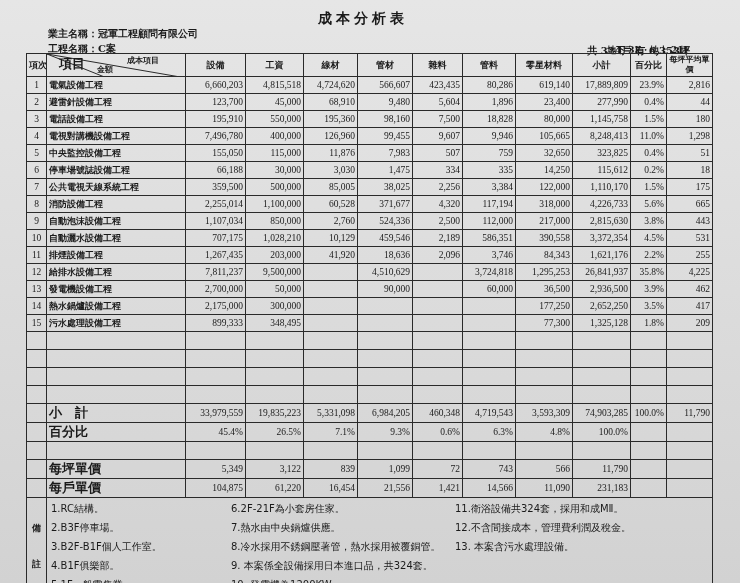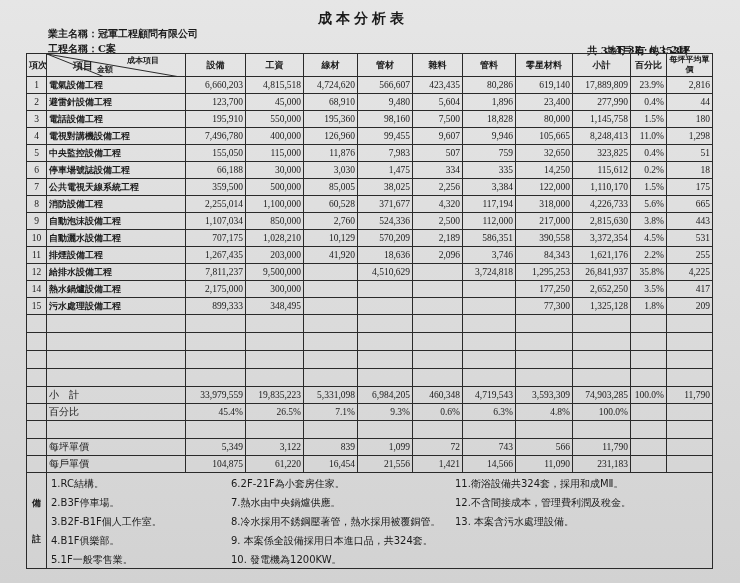--- a/index.html
+++ b/index.html
@@ -26,26 +26,26 @@
     font-family:"Liberation Serif","DejaVu Serif",serif;
   }
   td, th {
     border:1.3px solid #2a2a2a; padding:0 2px; height:16px;
     font-size:9.5px; white-space:nowrap; overflow:hidden;
   }
   th { font-size:9px; font-weight:bold; text-align:center; height:22px; }
   td.num { text-align:right; }
   td.idx { text-align:center; }
   td.name { text-align:left; font-weight:bold; font-size:9px; font-family:"DejaVu Sans","Liberation Sans",sans-serif; }
-  td.sumlabel { font-weight:normal; font-size:10px; font-family:"DejaVu Sans","Liberation Sans",sans-serif; }
+  td.sumlabel { font-weight:bold; font-size:13px; font-family:"DejaVu Sans","Liberation Sans",sans-serif; }
   tr.blank td { height:17px; }
   .diag-cell { position:relative; padding:0; }
   .diag-cell svg { position:absolute; left:0; top:0; }
   .diag-top { position:absolute; right:26px; top:1px; font-size:8px; font-weight:bold; }
-  .diag-left { position:absolute; left:26px; bottom:3px; font-size:10px; font-weight:bold; }
+  .diag-left { position:absolute; left:12px; bottom:3px; font-size:13px; font-weight:bold; }
   .diag-mid { position:absolute; left:50px; bottom:1px; font-size:8px; font-weight:bold; }
   td.notes-label { text-align:center; font-weight:bold; font-size:9px; vertical-align:middle; line-height:36px; }
   td.notes { vertical-align:top; padding:2px 4px; font-size:9px; font-family:"DejaVu Sans","Liberation Sans",sans-serif; }
   .note-col { position:absolute; }
   .note { height:19px; line-height:19px; white-space:nowrap; font-size:10px; }
   .twoline { line-height:10px; white-space:normal; font-size:8px;margin-left:24px; }
 </style>
 </head>
 <body>
 
@@ -227,21 +227,21 @@
           <td class="num">2,815,630</td>
           <td class="num">3.8%</td>
           <td class="num">443</td>
         </tr>
         <tr>
           <td class="idx">10</td>
           <td class="name">自動灑水設備工程</td>
           <td class="num">707,175</td>
           <td class="num">1,028,210</td>
           <td class="num">10,129</td>
-          <td class="num">570,209</td>
+          <td class="num">459,546</td>
           <td class="num">2,189</td>
           <td class="num">586,351</td>
           <td class="num">390,558</td>
           <td class="num">3,372,354</td>
           <td class="num">4.5%</td>
           <td class="num">531</td>
         </tr>
         <tr>
           <td class="idx">11</td>
           <td class="name">排煙設備工程</td>
@@ -262,20 +262,34 @@
           <td class="num">7,811,237</td>
           <td class="num">9,500,000</td>
           <td class="num"></td>
           <td class="num">4,510,629</td>
           <td class="num"></td>
           <td class="num">3,724,818</td>
           <td class="num">1,295,253</td>
           <td class="num">26,841,937</td>
           <td class="num">35.8%</td>
           <td class="num">4,225</td>
+        </tr>
+        <tr>
+          <td class="idx">13</td>
+          <td class="name">發電機設備工程</td>
+          <td class="num">2,700,000</td>
+          <td class="num">50,000</td>
+          <td class="num"></td>
+          <td class="num">90,000</td>
+          <td class="num"></td>
+          <td class="num">60,000</td>
+          <td class="num">36,500</td>
+          <td class="num">2,936,500</td>
+          <td class="num">3.9%</td>
+          <td class="num">462</td>
         </tr>
         <tr>
           <td class="idx">14</td>
           <td class="name">熱水鍋爐設備工程</td>
           <td class="num">2,175,000</td>
           <td class="num">300,000</td>
           <td class="num"></td>
           <td class="num"></td>
           <td class="num"></td>
           <td class="num"></td>

